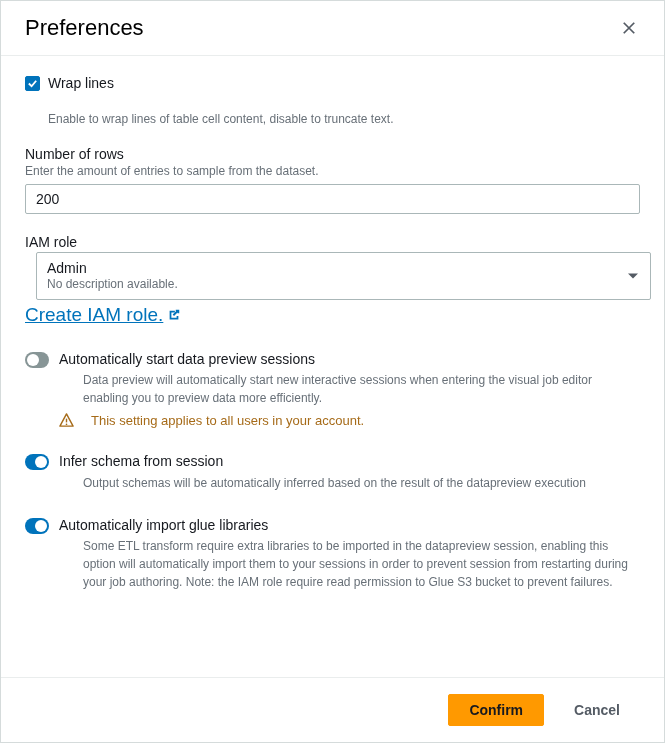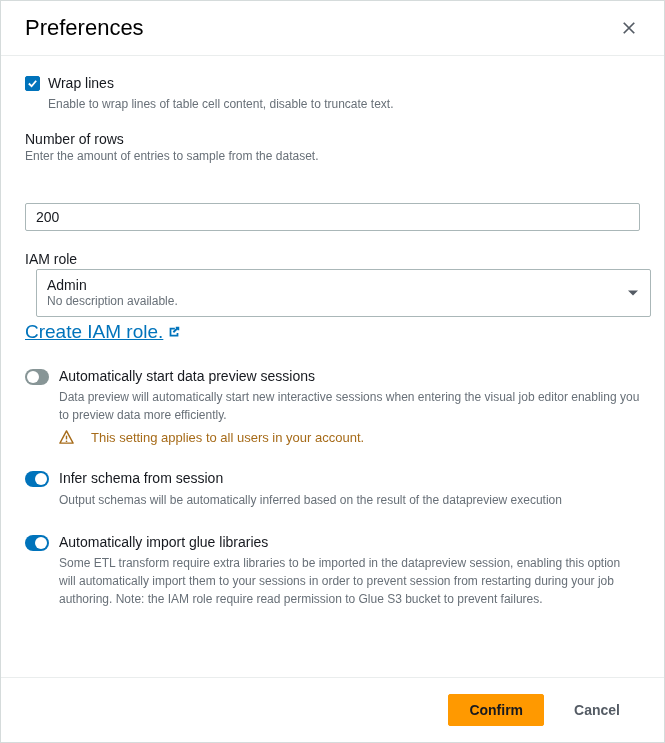--- a/index.html
+++ b/index.html
@@ -68,41 +68,40 @@
   }
   .checkbox svg { width: 11px; height: 11px; }
   .checkbox-label {
     font-size: 14px;
     color: #16191f;
     line-height: 1.4;
   }
   .checkbox-desc {
     font-size: 12px;
     color: #687078;
-    margin-top: 3px;
+    margin-top: 18px;
   }
   .field-label {
     font-size: 14px;
     color: #16191f;
     margin-bottom: 2px;
   }
   .field-hint {
     font-size: 12px;
     color: #687078;
     margin-bottom: 6px;
   }
   .text-input {
     width: 100%;
-    padding: 0 10px;
+    padding: 14px 10px;
     border: 1px solid #aab7b8;
     border-radius: 2px;
     font-size: 14px;
     color: #16191f;
-    height: 28px;
-    margin-top: 34px;
+    height: 16px;
   }
   .select-box {
     width: 100%;
     border: 1px solid #aab7b8;
     border-radius: 2px;
     padding: 6px 34px 6px 10px;
     position: relative;
     cursor: pointer;
     min-height: 48px;
     display: flex;
@@ -172,20 +171,21 @@
   .toggle-title {
     font-size: 14px;
     color: #16191f;
     line-height: 1.4;
   }
   .toggle-desc {
     font-size: 12px;
     color: #687078;
     margin-top: 2px;
     line-height: 1.5;
+    margin-left: 24px;
   }
   .warning-row {
     display: flex;
     align-items: center;
     gap: 17px;
     margin-top: 6px;
   }
   .warning-row svg { width: 15px; height: 15px; flex-shrink: 0; }
   .warning-text {
     font-size: 13px;

